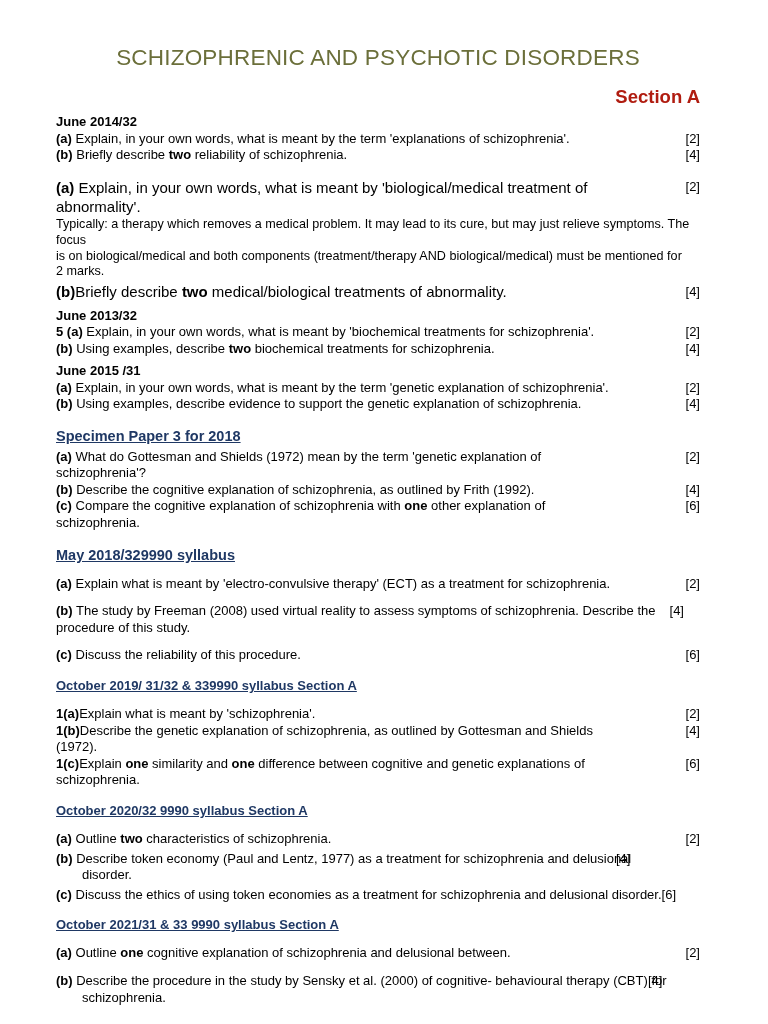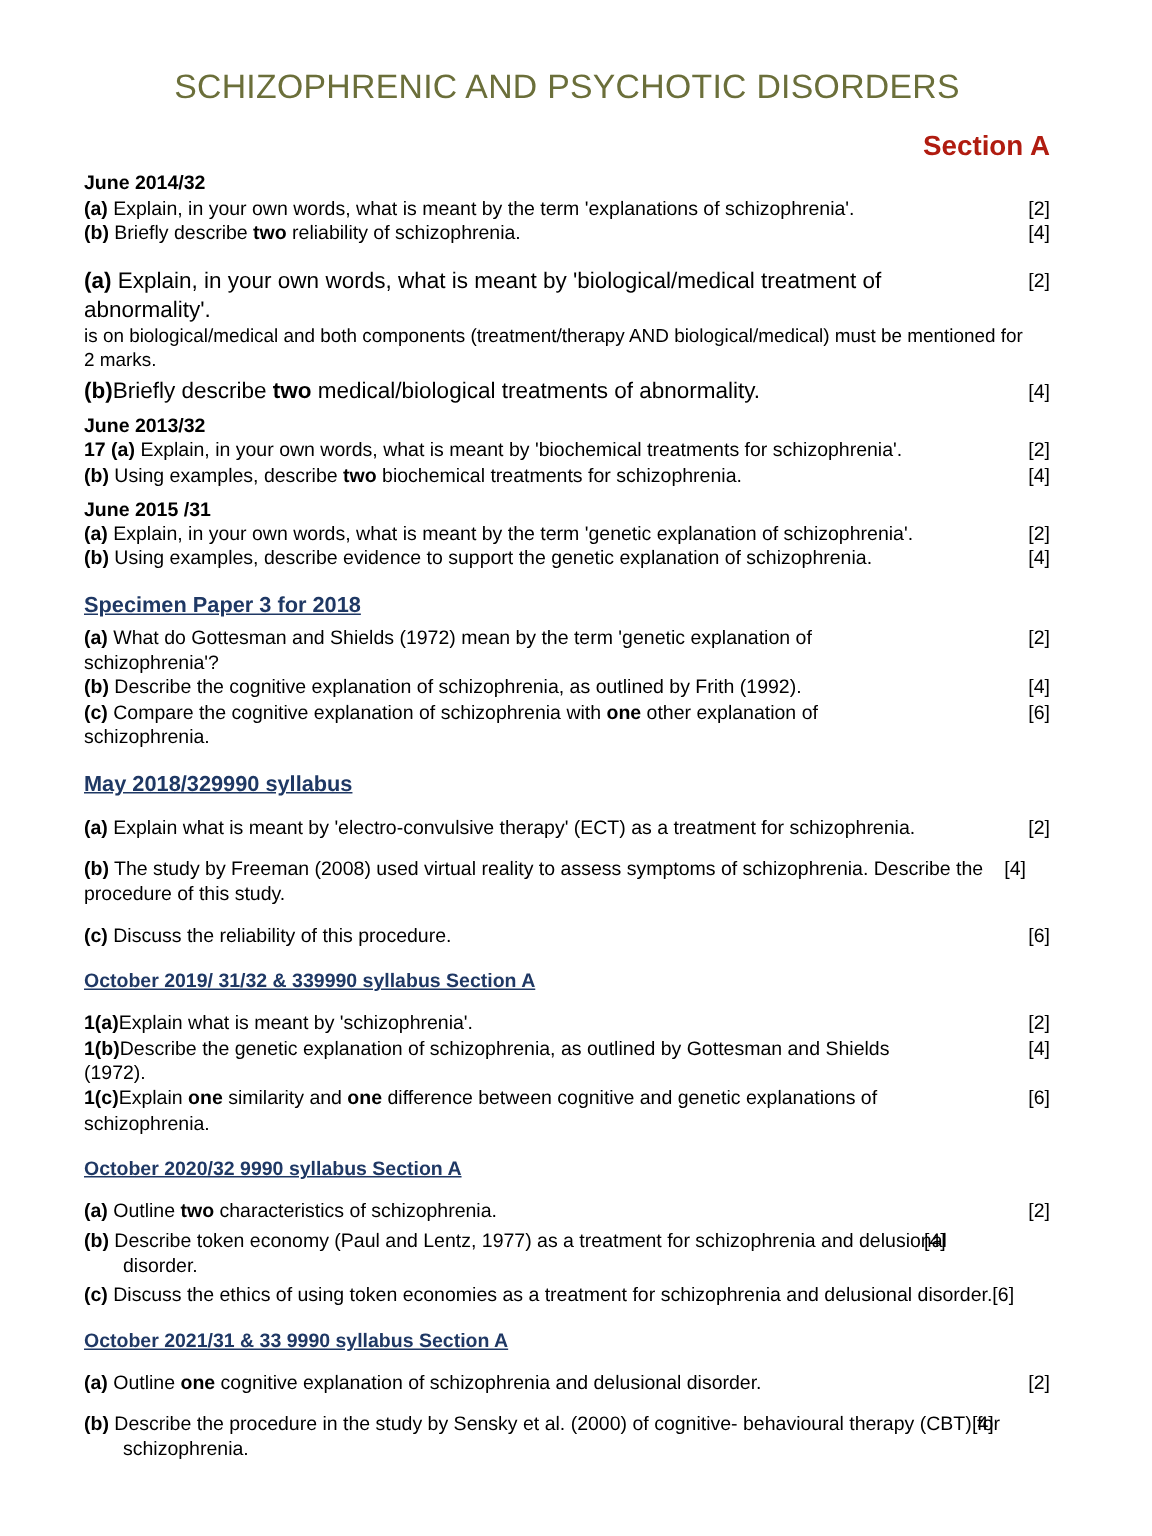--- a/index.html
+++ b/index.html
@@ -170,31 +170,32 @@
     <span class="marks">[4]</span>
   </div>
 
   <div class="gap14"></div>
 
   <div class="q-big">
     <span class="b">(a)</span><span> <span>Explain, in your own words, what is meant by 'biological/medical treatment of abnormality'.</span></span>
     <span class="marks">[2]</span>
   </div>
 
+  <div class="note">Typically: a therapy which removes a medical problem. It may lead to its cure, but may just relieve symptoms. The focus</div>
   <div class="note2">is on biological/medical and both components (treatment/therapy AND biological/medical) must be mentioned for 2 marks.</div>
 
   <div class="q-big2">
     <span class="b">(b)</span><span><span>Briefly describe </span><b>two</b><span> medical/biological treatments of abnormality.</span></span>
     <span class="marks">[4]</span>
   </div>
 
   <div class="paper-head">June 2013/32</div>
 
   <div class="q">
-    <span class="b">17 (a)</span><span> <span>Explain, in your own words, what is meant by 'biochemical treatments for schizophrenia'.</span></span>
+    <span class="b">5 (a)</span><span> <span>Explain, in your own words, what is meant by 'biochemical treatments for schizophrenia'.</span></span>
     <span class="marks">[2]</span>
   </div>
 
   <div class="q">
     <span class="b">(b)</span><span> <span>Using examples, describe </span><b>two</b><span> biochemical treatments for schizophrenia.</span></span>
     <span class="marks">[4]</span>
   </div>
 
   <div class="paper-head">June 2015 /31</div>
 
@@ -271,21 +272,21 @@
     <span class="b">(b)</span><span> <span>Describe token economy (Paul and Lentz, 1977) as a treatment for schizophrenia and delusional disorder.</span></span>
   </div>
 
   <div class="q sm" style="padding-right:0;">
     <span class="b">(c)</span><span> <span>Discuss the ethics of using token economies as a treatment for schizophrenia and delusional disorder.</span></span><span class="marks-inline">[6]</span>
   </div>
 
   <div class="blue-head big">October 2021/31 &amp; 33 9990 syllabus Section A</div>
 
   <div class="q spaced">
-    <span class="b">(a)</span><span> <span>Outline </span><b>one</b><span> cognitive explanation of schizophrenia and delusional disorder.</span></span>
+    <span class="b">(a)</span><span> <span>Outline </span><b>one</b><span> cognitive explanation of schizophrenia and delusional between.</span></span>
     <span class="marks">[2]</span>
   </div>
 
   <div class="q hang spaced" style="padding-right:26px;">
     <span class="marks-last">[4]</span>
     <span class="b">(b)</span><span> <span>Describe the procedure in the study by Sensky et al. (2000) of cognitive- behavioural therapy (CBT) for schizophrenia.</span></span>
   </div>
 
 </div>
 

